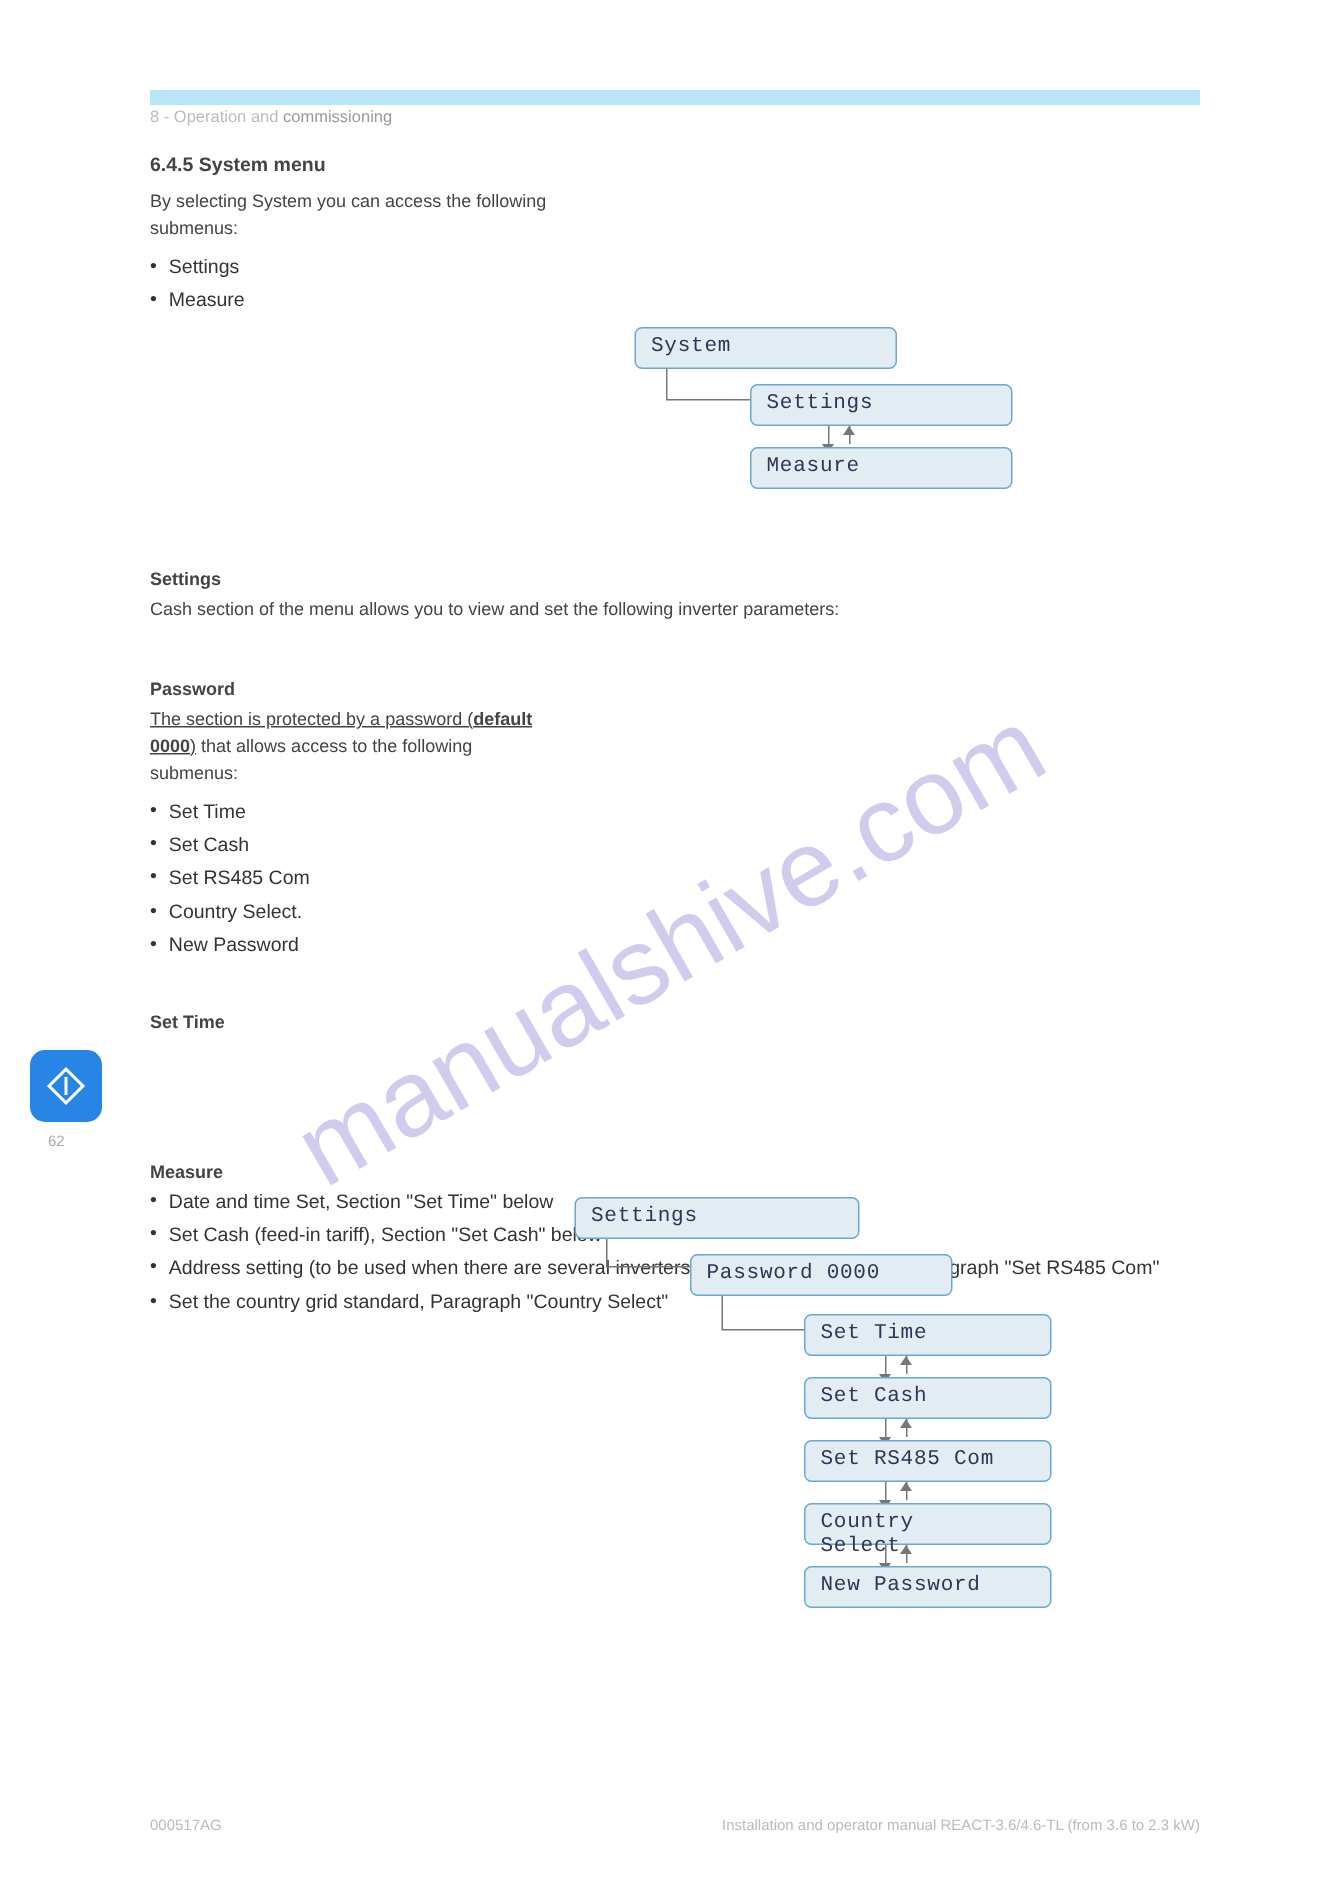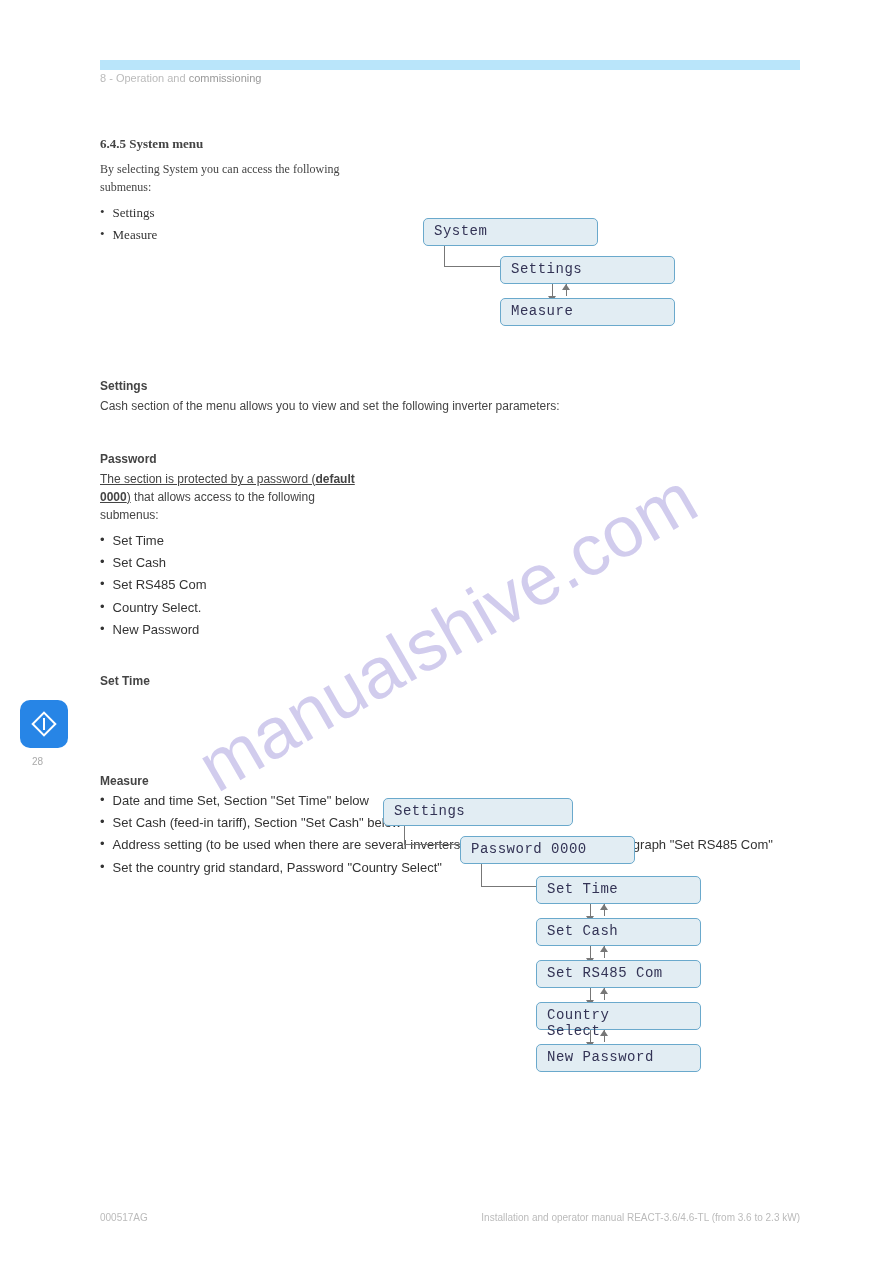--- a/index.html
+++ b/index.html
@@ -141,21 +141,21 @@
 <body>
 
 <div class="topbar"></div>
 <div class="breadcrumb">
   <span>8 - Operation and</span>
   <span class="curr">commissioning</span>
 </div>
 
 <div class="watermark">manualshive.com</div>
 
-<div class="block" style="top:136px;font-family:Liberation Serif, serif;">
+<div class="block" style="top:102px;">
   <div class="heading">6.4.5 System menu</div>
   <div class="para">By selecting System you can access the following submenus:</div>
   <div class="bullet">
       <span>Settings</span>
     </div>
   <div class="bullet">
       <span>Measure</span>
     </div>
 </div>
 
@@ -207,21 +207,21 @@
   <div class="bullet">
       <span>Date and time Set, Section "Set Time" below</span>
     </div>
   <div class="bullet">
       <span>Set Cash (feed-in tariff), Section "Set Cash" below</span>
     </div>
   <div class="bullet">
       <span>Address setting (to be used when there are several inverters on a single RS485 line), Paragraph "Set RS485 Com"</span>
     </div>
   <div class="bullet">
-      <span>Set the country grid standard, Password "Country Select"</span>
+      <span>Set the country grid standard, Paragraph "Country Select"</span>
     </div>
 </div>
 
 <div class="mbox wider" style="left:383px; top:798px;">Settings</div>
 <div class="vline" style="left:404px; top:826px; height:18px;"></div>
 <div class="hline" style="left:404px; top:844px; width:56px;"></div>
 <div class="mbox wide" style="left:460px; top:836px;">Password 0000</div>
 <div class="vline" style="left:481px; top:864px; height:22px;"></div>
 <div class="hline" style="left:481px; top:886px; width:55px;"></div>
 
@@ -250,18 +250,18 @@
 <div class="arrow" style="left:600px; top:1030px; border-width:0 4px 6px 4px; border-color:transparent transparent #777 transparent;"></div>
 
 <div class="mbox med" style="left:536px; top:1044px;">New Password</div>
 
 <div class="pagebadge">
   <svg width="30" height="30" viewBox="0 0 30 30">
     <rect x="7" y="7" width="16" height="16" fill="none" stroke="#fff" stroke-width="2" transform="rotate(45 15 15)"></rect>
     <line x1="15" y1="9" x2="15" y2="21" stroke="#fff" stroke-width="2"></line>
   </svg>
 </div>
-<div class="pagenum">28</div>
+<div class="pagenum">62</div>
 
 <div class="footer">
   <span>000517AG</span>
   <span class="rev">Installation and operator manual REACT-3.6/4.6-TL (from 3.6 to 2.3 kW)</span>
 </div>
 
 </body></html>

